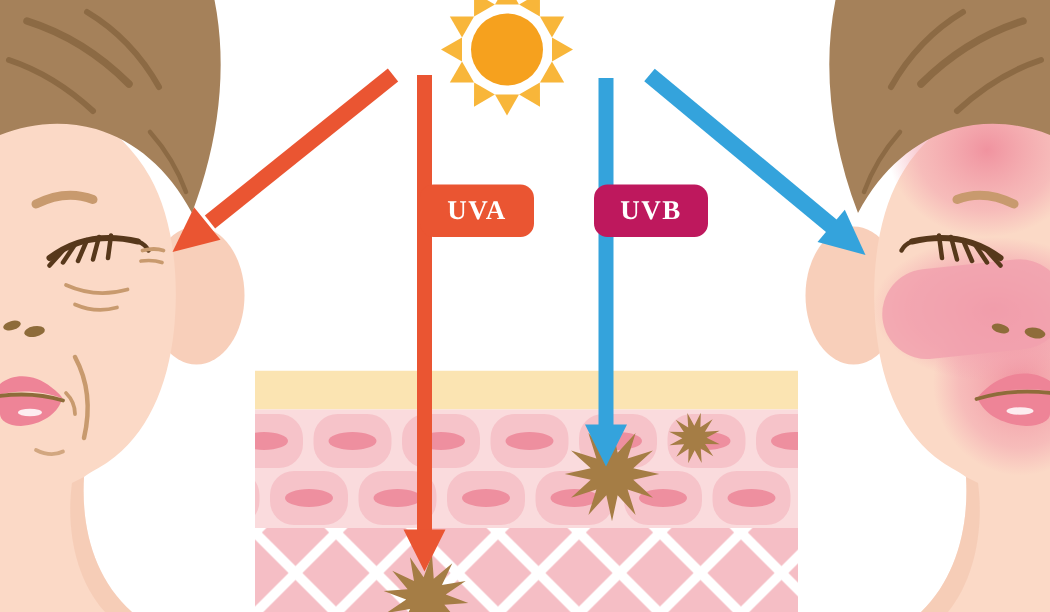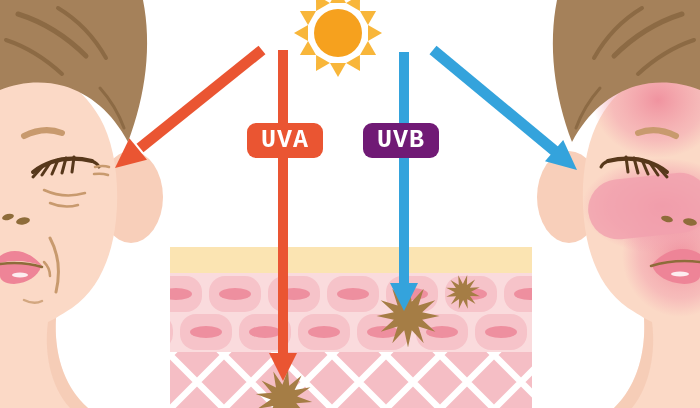--- a/index.html
+++ b/index.html
@@ -8,25 +8,26 @@
     overflow:hidden;font-family:"Liberation Sans",sans-serif;
   }
   .stage svg{position:absolute;display:block;}
   .face-left{left:0;top:0;}
   .face-right{left:530px;top:0;}
   .skin-section{left:170px;top:247px;}
   .overlay{left:0;top:0;}
   .badge{
     position:absolute;width:76px;height:35px;border-radius:9px;
     display:flex;align-items:center;justify-content:center;
-    color:#ffffff;font-weight:bold;font-size:25px;letter-spacing:1px;
-    font-family:Liberation Mono, monospace;
+    color:#ffffff;font-weight:bold;font-size:18px;letter-spacing:1px;
+    font-family:Liberation Serif, serif;
+    margin-left:33px;
   }
   .badge-uva{left:247px;top:123px;background:#ea5532;}
-  .badge-uvb{left:363px;top:123px;background:#701a75;}
+  .badge-uvb{left:363px;top:123px;background:#be185d;}
 </style>
 </head>
 <body>
 
 <div class="stage">
 
   <svg class="face-left" width="170" height="408" viewBox="0 0 170 408">
 
     <ellipse cx="131" cy="197" rx="32" ry="46" fill="#f8cfba"></ellipse>
 

